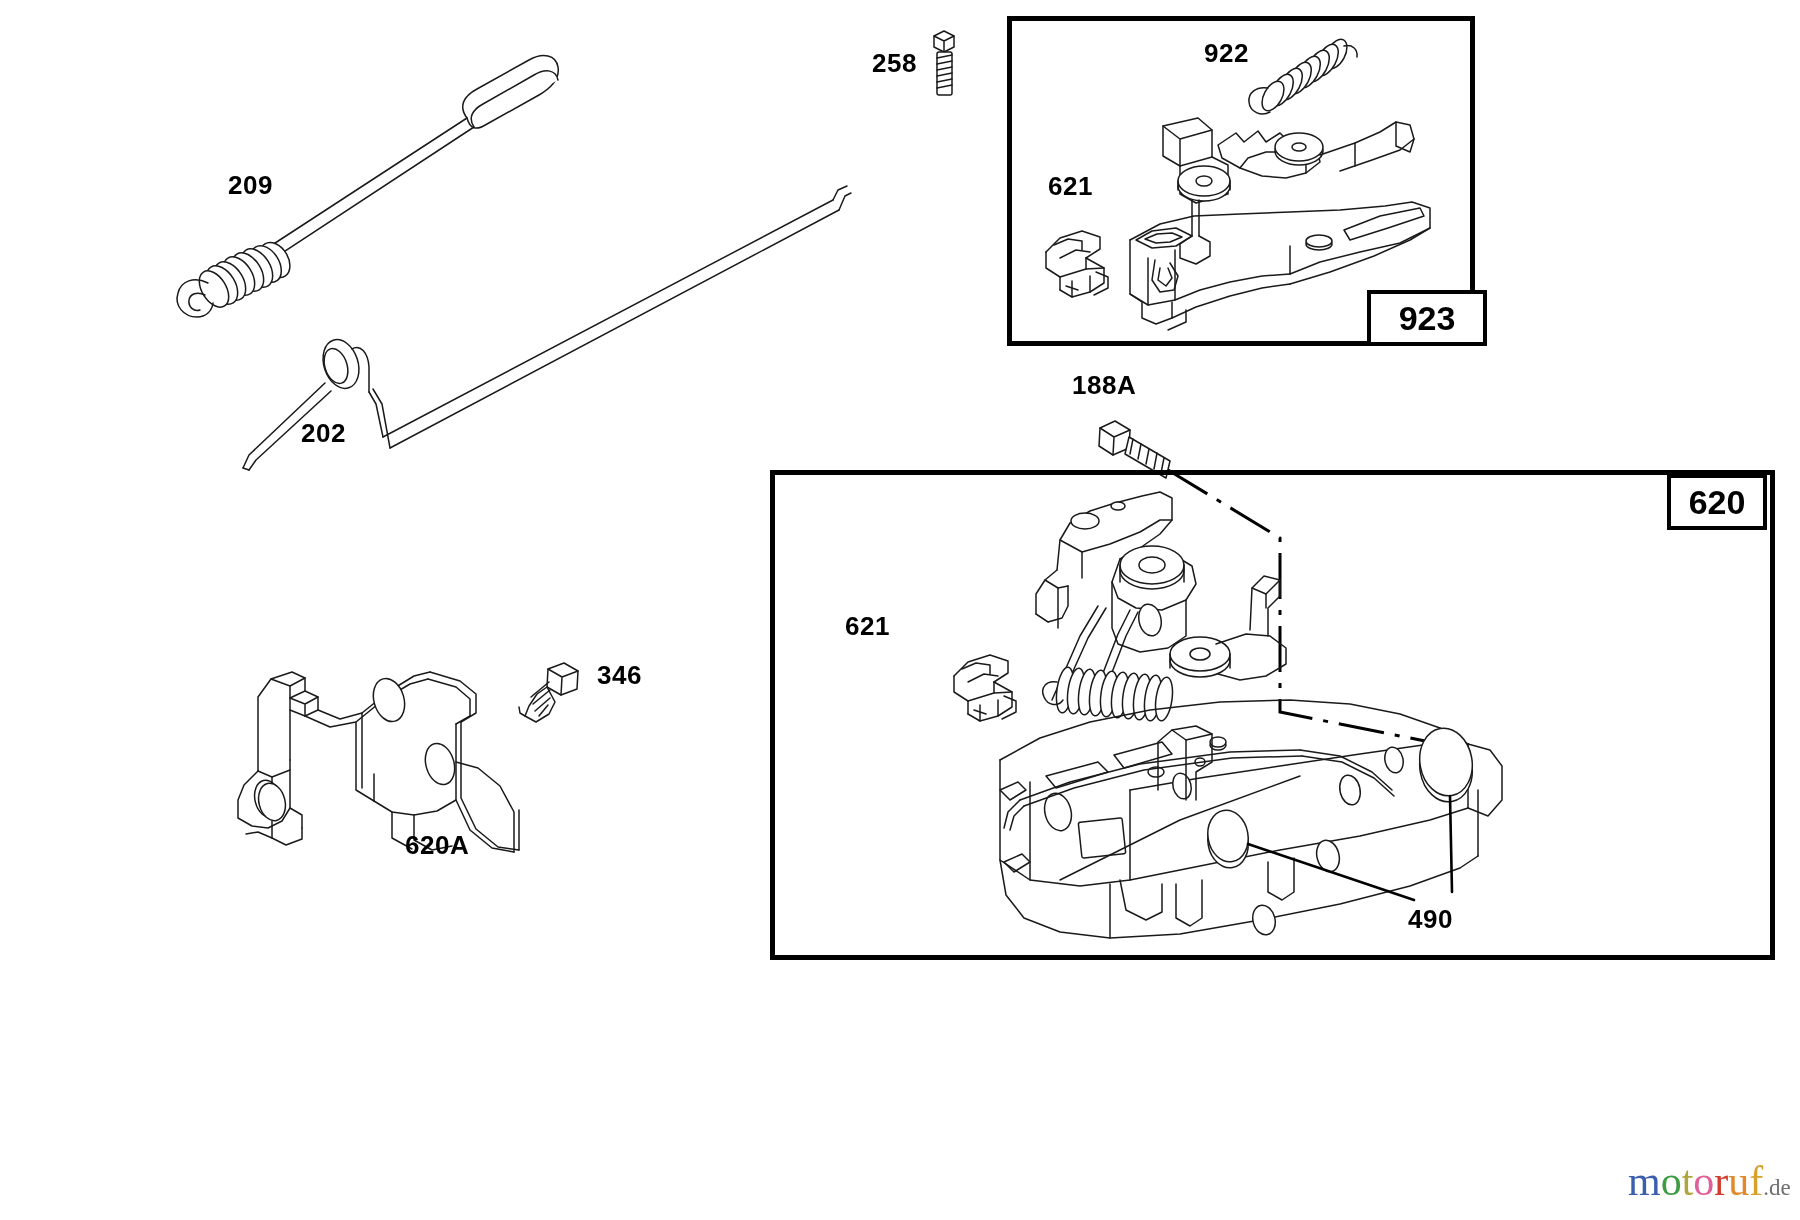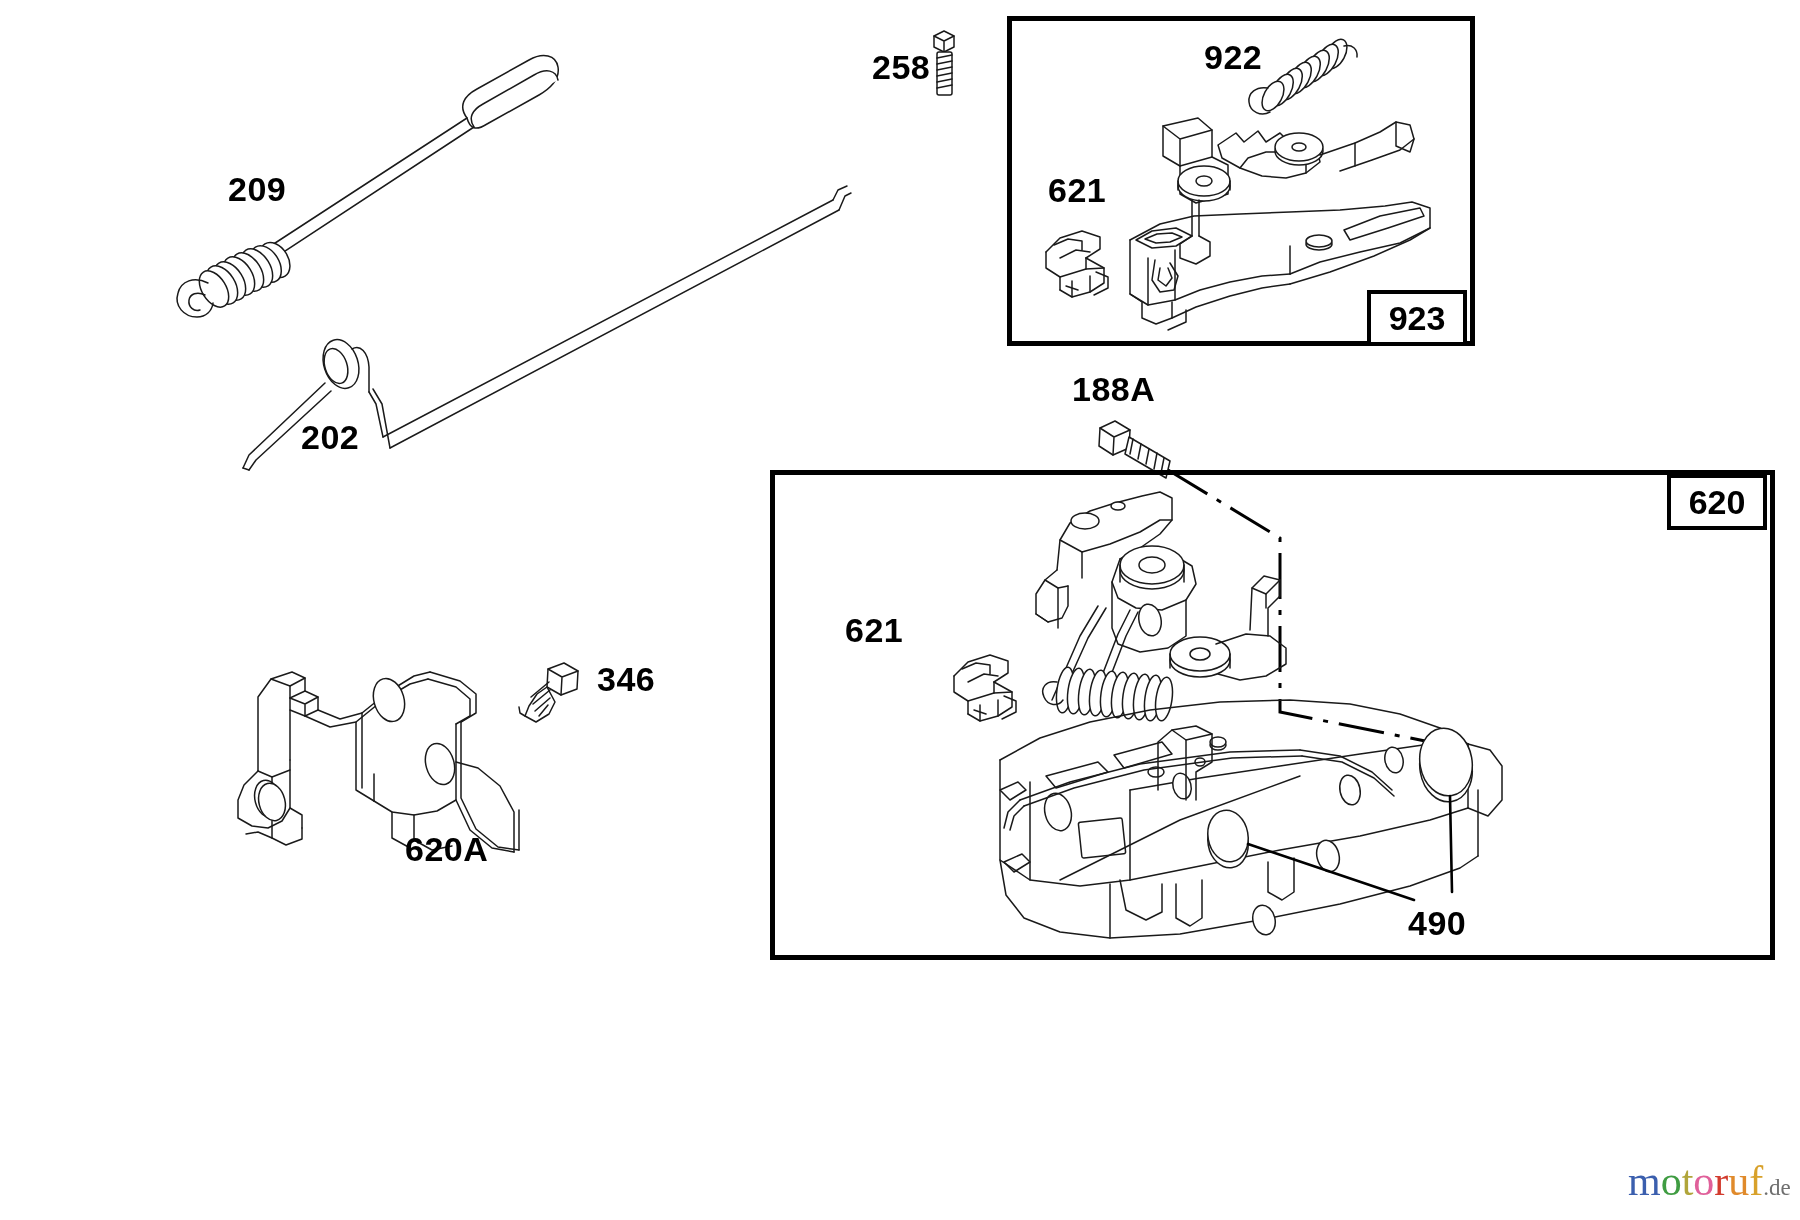--- a/index.html
+++ b/index.html
@@ -19,21 +19,21 @@
     position: absolute;
     left: 0;
     top: 0;
     width: 1800px;
     height: 1220px;
   }
   .callout {
     position: absolute;
     font-family: "Liberation Sans", sans-serif;
     font-weight: bold;
-    font-size: 34px;
+    font-size: 26px;
     color: #000000;
     letter-spacing: 0.5px;
     white-space: nowrap;
     line-height: 1;
   }
   .callout-boxed {
     position: absolute;
     font-family: "Liberation Sans", sans-serif;
     font-weight: bold;
     font-size: 34px;
@@ -423,21 +423,21 @@
   <div class="callout" style="left:228px; top:172px;text-align:right;">209</div>
 
   <div class="callout" style="left:301px; top:420px;">202</div>
 
   <div class="callout" style="left:872px; top:50px;">258</div>
 
   <div class="callout" style="left:1204px; top:40px;">922</div>
 
   <div class="callout" style="left:1048px; top:173px;">621</div>
 
-  <div class="callout-boxed" style="left:1367px; top:290px; width:100px; height:56px;">923</div>
+  <div class="callout-boxed" style="left:1367px; top:290px; width:120px; height:56px;">923</div>
 
   <div class="callout" style="left:1072px; top:372px;">188A</div>
 
   <div class="callout-boxed" style="left:1667px; top:474px; width:100px; height:56px;">620</div>
 
   <div class="callout" style="left:845px; top:613px;">621</div>
 
   <div class="callout" style="left:597px; top:662px;">346</div>
 
   <div class="callout" style="left:405px; top:832px;text-align:right;">620A</div>

